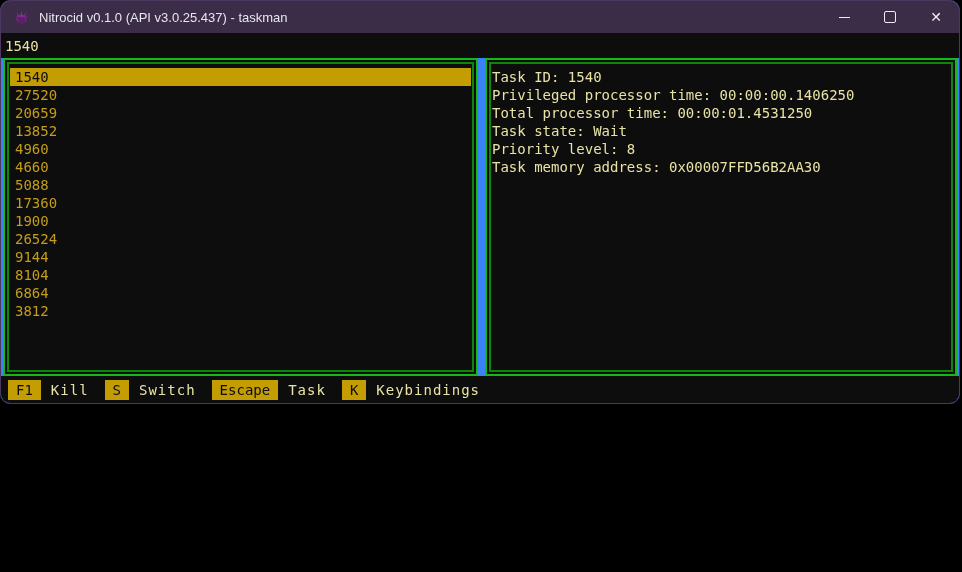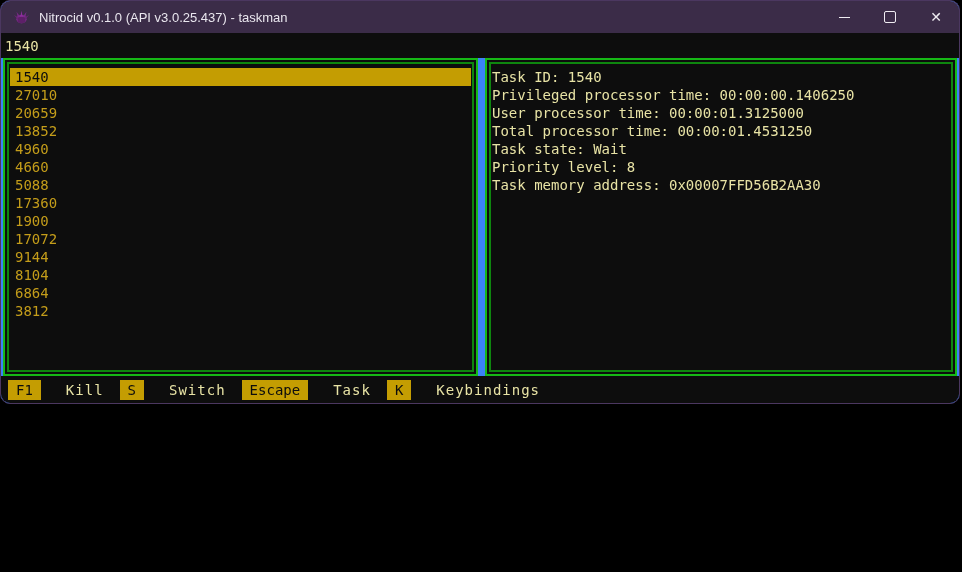--- a/index.html
+++ b/index.html
@@ -144,21 +144,21 @@
   .keybind-group {
     display: flex;
     align-items: center;
     margin-right: 16px;
   }
   .key-chip {
     background: #c49d02;
     color: #0d0d0d;
     padding: 1px 8px;
     line-height: 18px;
-    margin-right: 25px;
+    margin-right: 10px;
     cursor: default;
   }
   .key-label {
     color: #e8e3a5;
     line-height: 18px;
     letter-spacing: 1px;
   }
 </style>
 </head>
 <body>
@@ -200,21 +200,21 @@
   <div class="panels">
 
     <div class="panel left-panel">
       <div class="panel-inner">
 
           <div class="task-row selected">
             <span>1540</span>
           </div>
 
           <div class="task-row">
-            <span>27010</span>
+            <span>27520</span>
           </div>
 
           <div class="task-row">
             <span>20659</span>
           </div>
 
 
           <div class="task-row">
             <span>13852</span>
           </div>
@@ -233,21 +233,21 @@
 
           <div class="task-row">
             <span>17360</span>
           </div>
 
           <div class="task-row">
             <span>1900</span>
           </div>
 
           <div class="task-row">
-            <span>17072</span>
+            <span>26524</span>
           </div>
 
           <div class="task-row">
             <span>9144</span>
           </div>
 
           <div class="task-row">
             <span>8104</span>
           </div>
 
@@ -266,23 +266,20 @@
       <div class="panel-inner">
 
           <div class="detail-line">
             <span>Task ID: 1540</span>
           </div>
 
           <div class="detail-line">
             <span>Privileged processor time: 00:00:00.1406250</span>
           </div>
 
-          <div class="detail-line">
-            <span>User processor time: 00:00:01.3125000</span>
-          </div>
 
           <div class="detail-line">
             <span>Total processor time: 00:00:01.4531250</span>
           </div>
 
           <div class="detail-line">
             <span>Task state: Wait</span>
           </div>
 
           <div class="detail-line">

